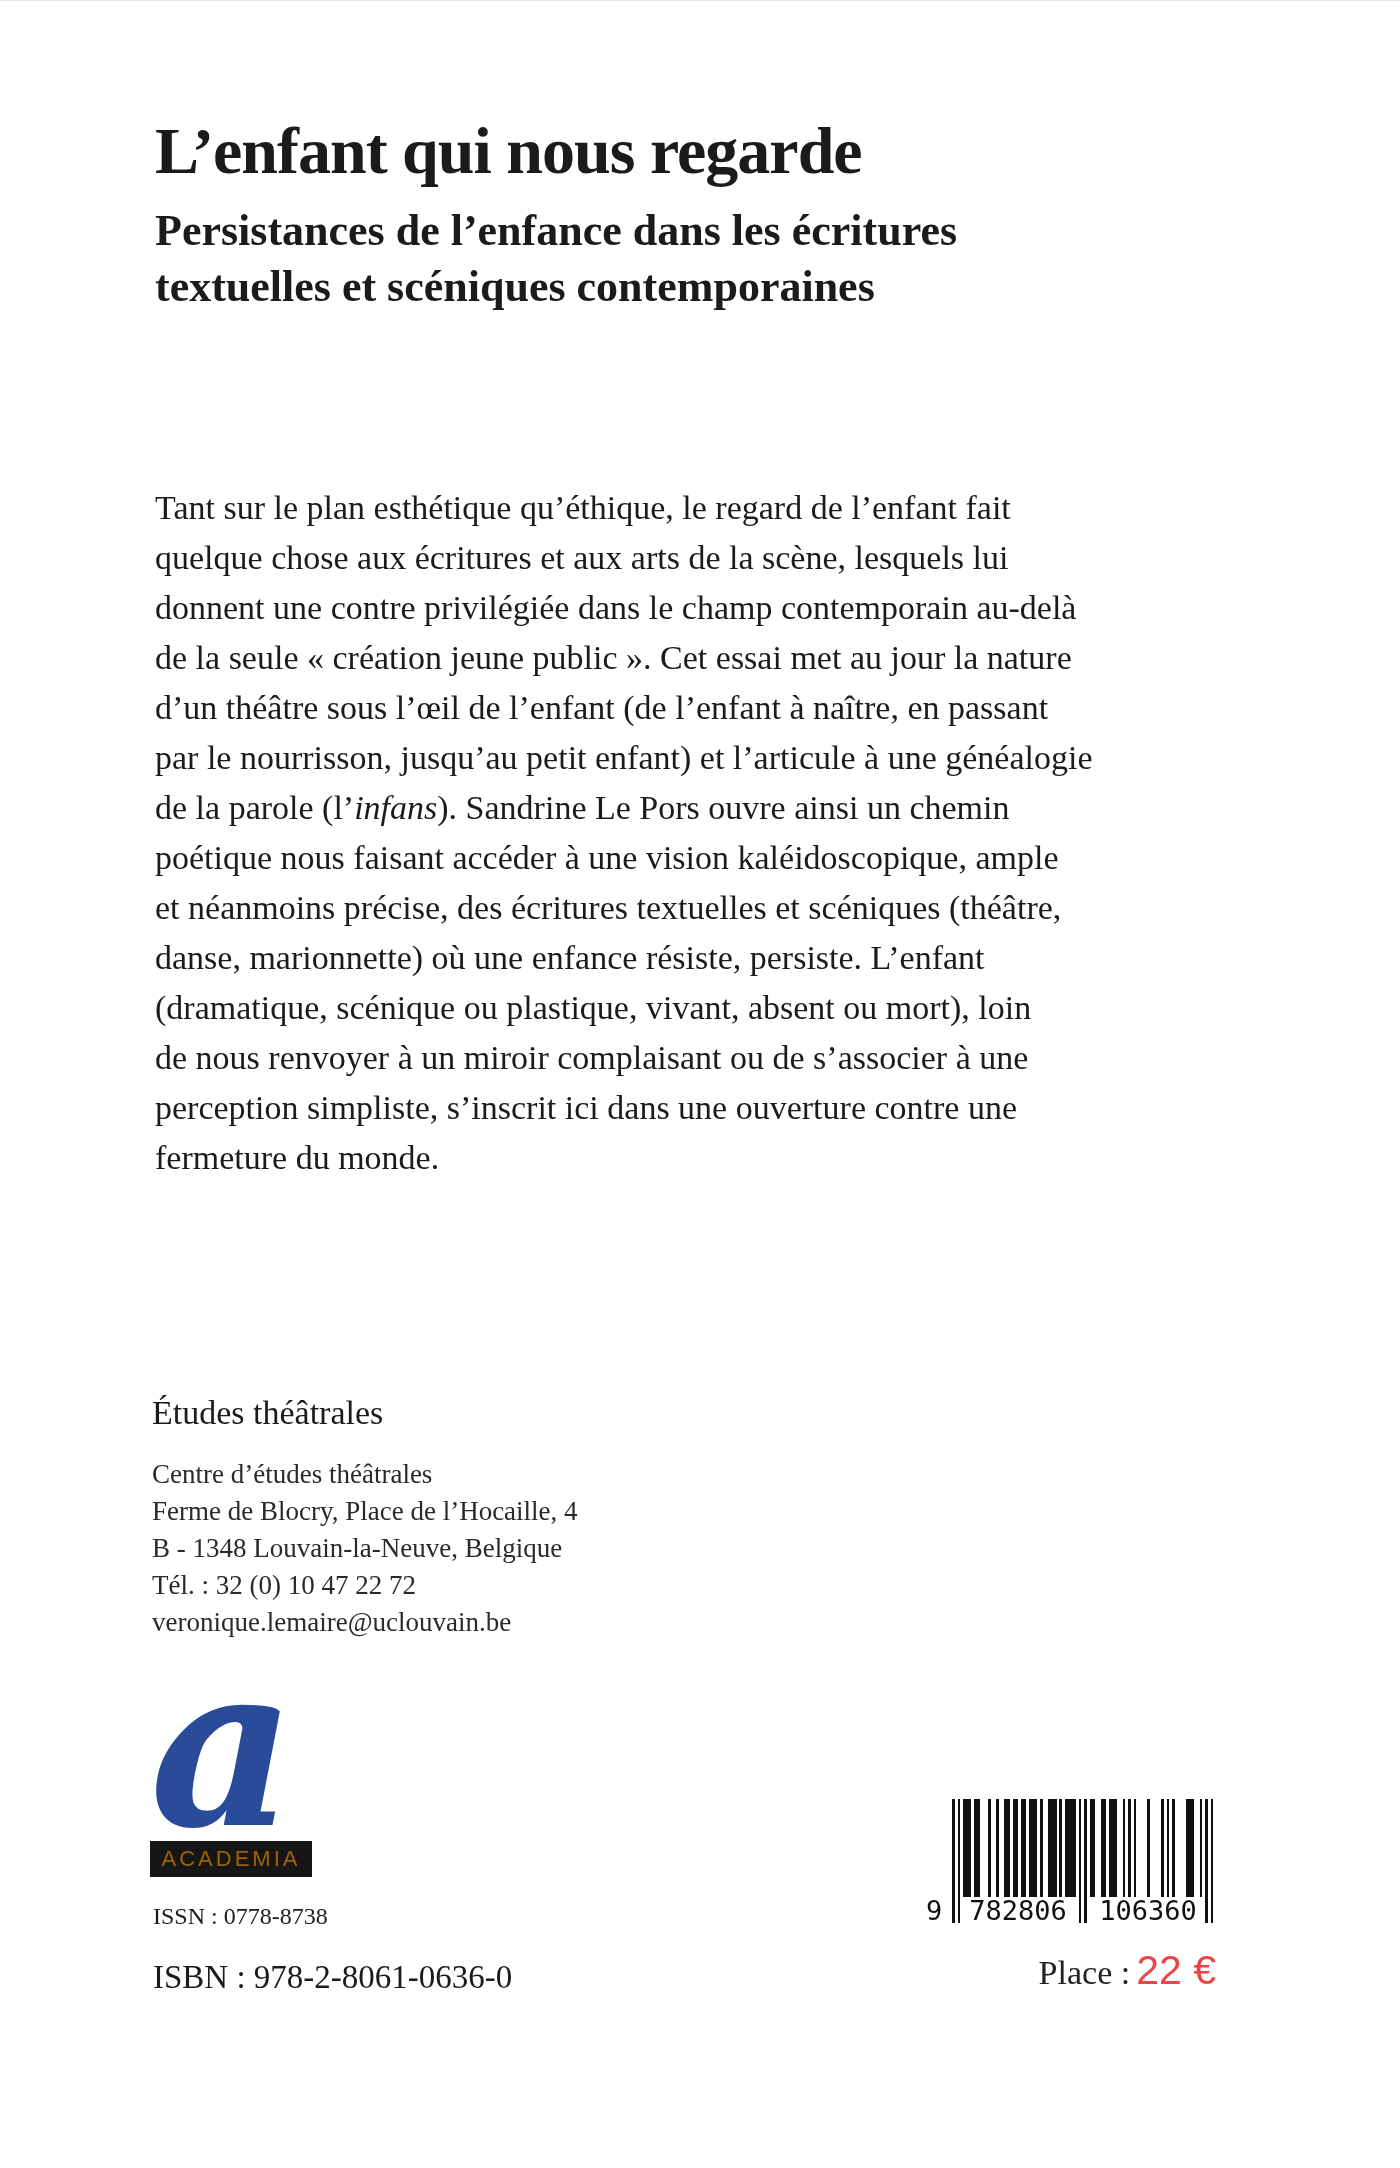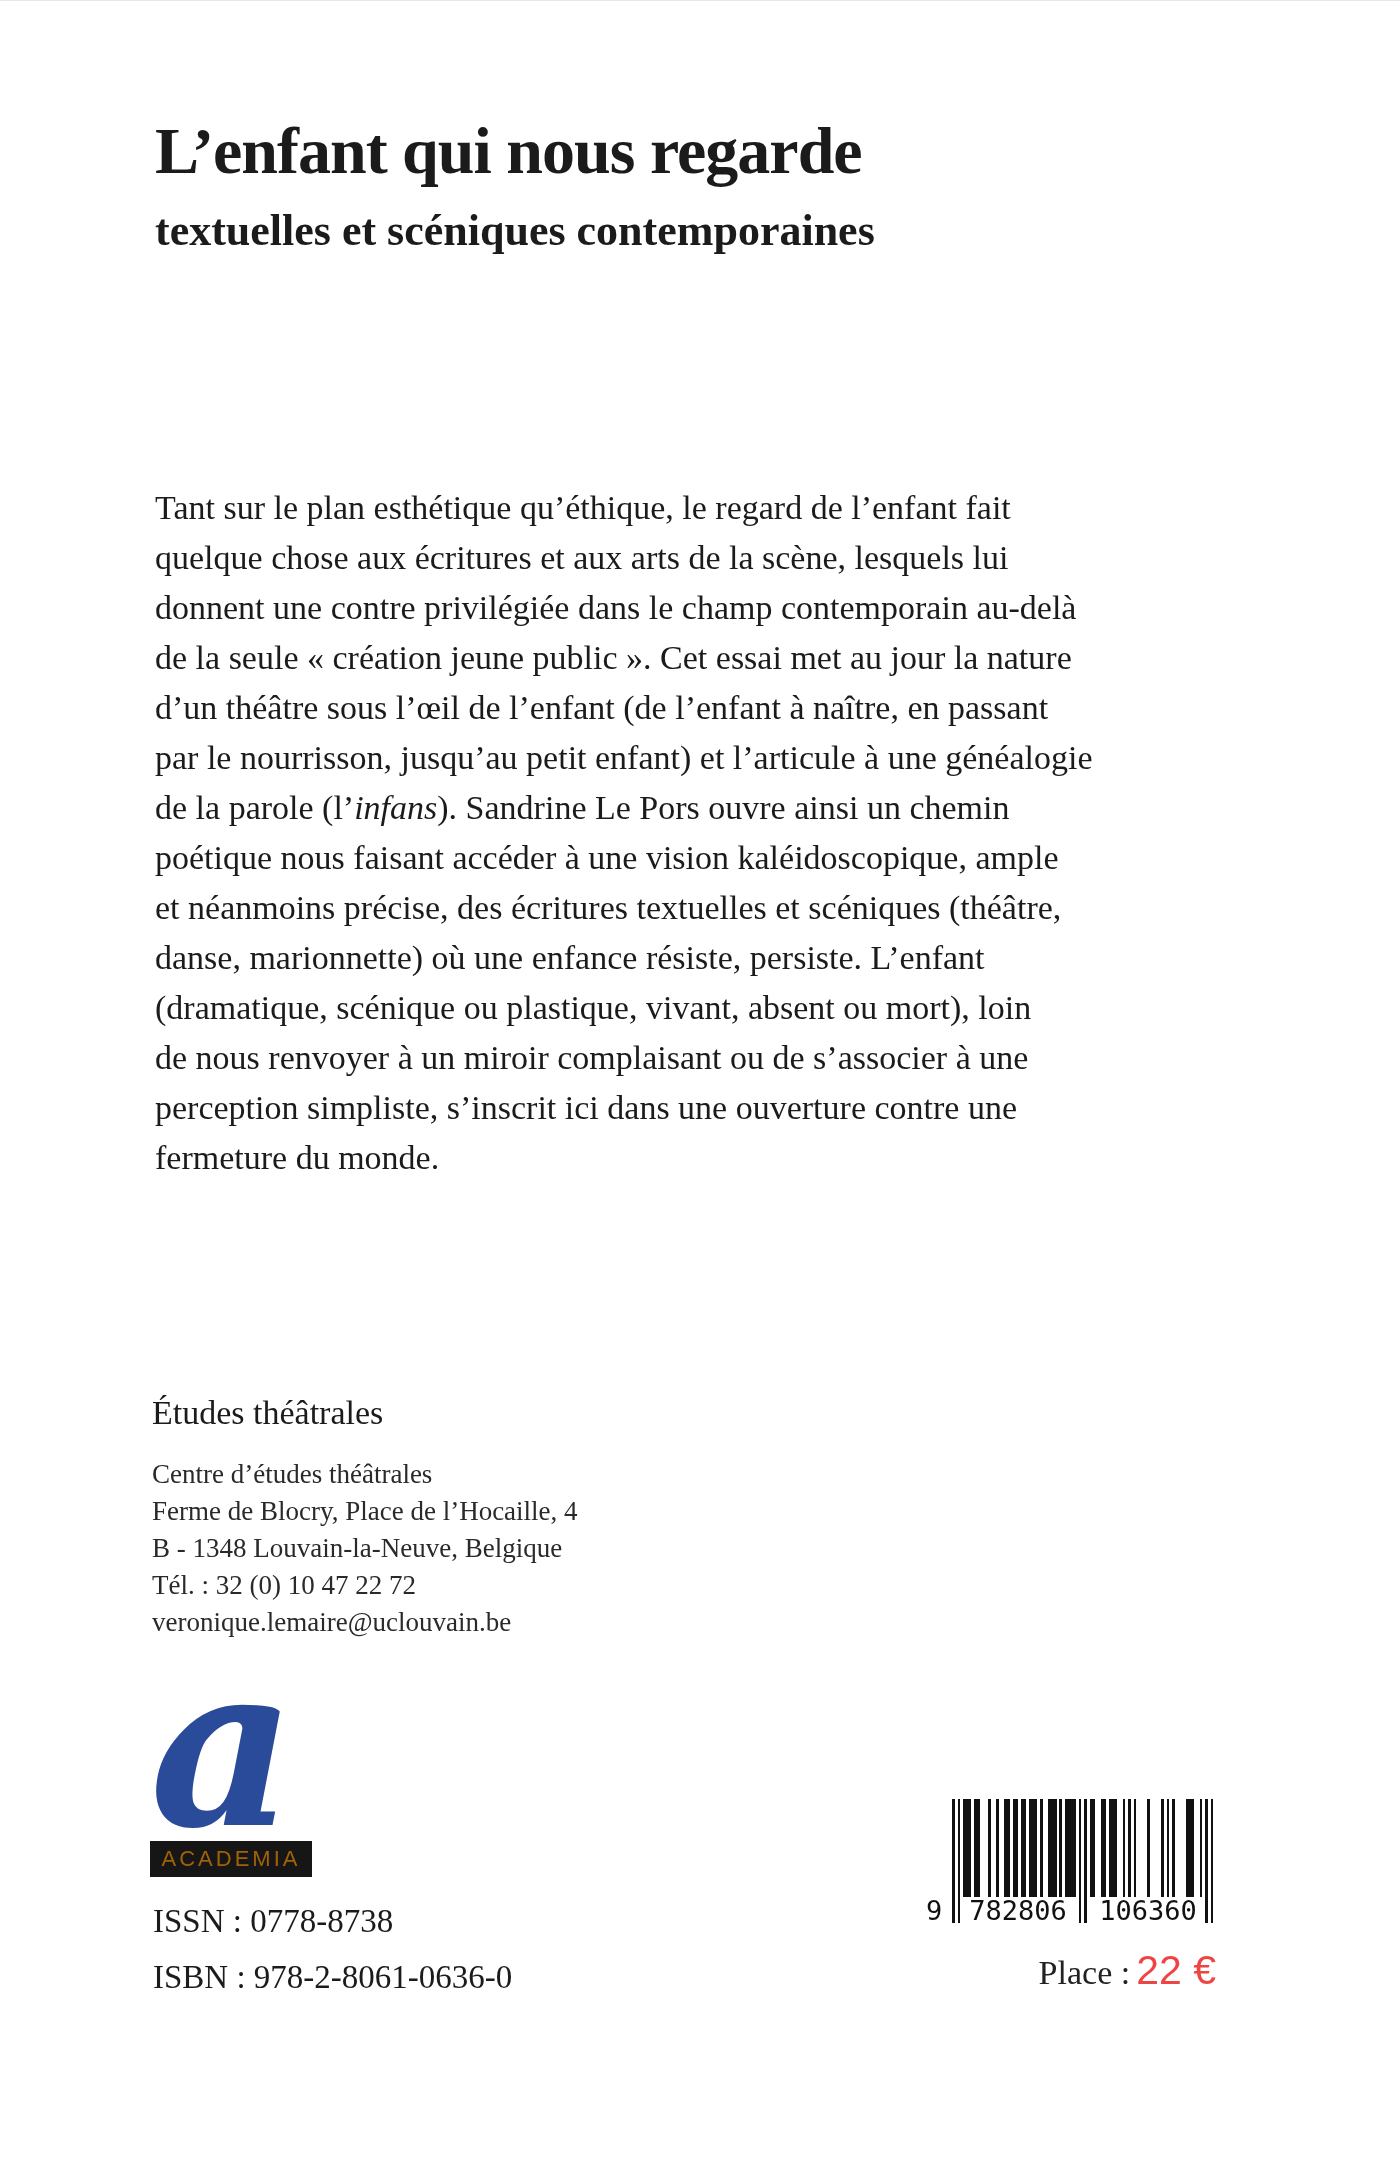--- a/index.html
+++ b/index.html
@@ -43,21 +43,21 @@
     font-style:italic;font-weight:bold;
     font-size:225px;line-height:1;
   }
   .logo-banner{
     position:absolute;left:150px;top:1840px;
     width:162px;height:36px;
     display:flex;align-items:center;justify-content:center;
     font-family:"Liberation Sans", sans-serif;
     font-size:22px;letter-spacing:3px;font-weight:500;
   }
-  .issn{position:absolute;left:153px;top:1902px;font-size:33px;white-space:nowrap;}
+  .issn{position:absolute;left:153px;top:1902px;font-size:24px;white-space:nowrap;}
   .isbn{position:absolute;left:153px;top:1958px;font-size:33px;white-space:nowrap;}
   .barcode{position:absolute;left:952px;top:1798px;}
   .bars{display:flex;align-items:flex-start;height:124px;}
   .bars .m{width:2.75px;height:98px;}
   .bars .m.on{background:#111;}
   .bars .m.guard{height:124px;}
   .bc-digits{
     position:absolute;top:96px;left:0;width:262px;height:34px;
     font-family:"DejaVu Sans Mono", monospace;
     font-size:27px;color:#111;
@@ -78,20 +78,21 @@
   }
 </style>
 </head>
 <body>
 
 <div class="page" style="background: rgb(255, 255, 255); color: rgb(27, 27, 27);">
 
   <h1 class="title">L’enfant qui nous regarde</h1>
 
   <div class="subtitle" id="subtitle">
+      <div><span>Persistances de l’enfance dans les écritures</span></div>
       <div><span>textuelles et scéniques contemporaines</span></div>
     </div>
 
   <div class="blurb" id="blurb">
       <div><span>Tant sur le plan esthétique qu’éthique, le regard de l’enfant fait</span></div>
       <div><span>quelque chose aux écritures et aux arts de la scène, lesquels lui</span></div>
       <div><span>donnent une contre privilégiée dans le champ contemporain au-delà</span></div>
       <div><span>de la seule « création jeune public ». Cet essai met au jour la nature</span></div>
       <div><span>d’un théâtre sous l’œil de l’enfant (de l’enfant à naître, en passant</span></div>
       <div><span>par le nourrisson, jusqu’au petit enfant) et l’articule à une généalogie</span></div>

